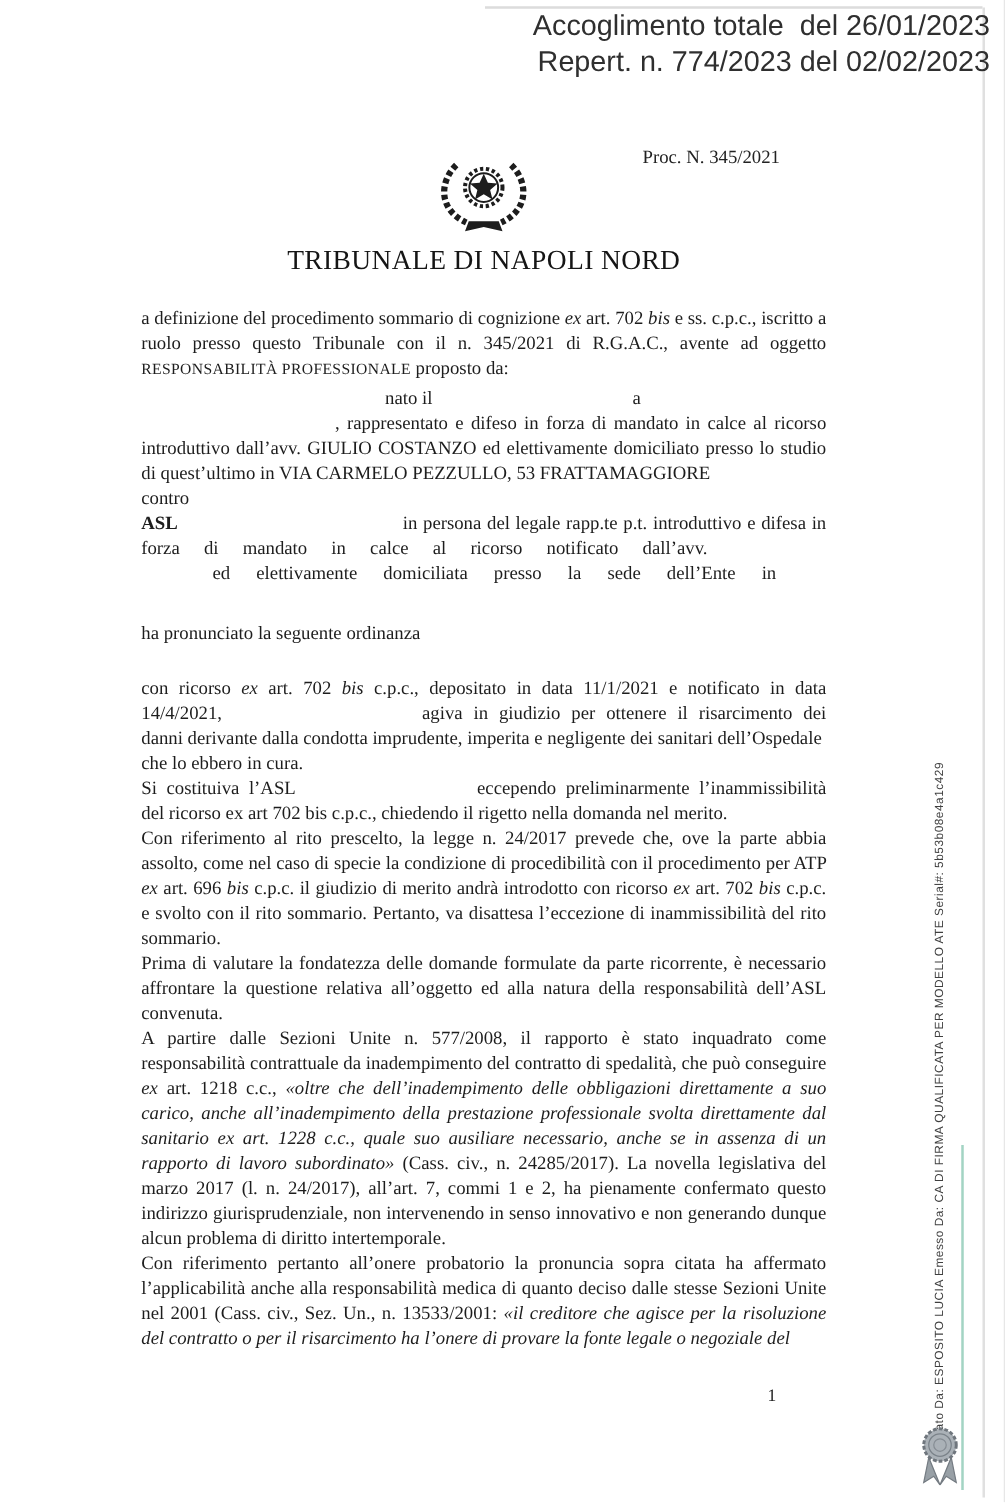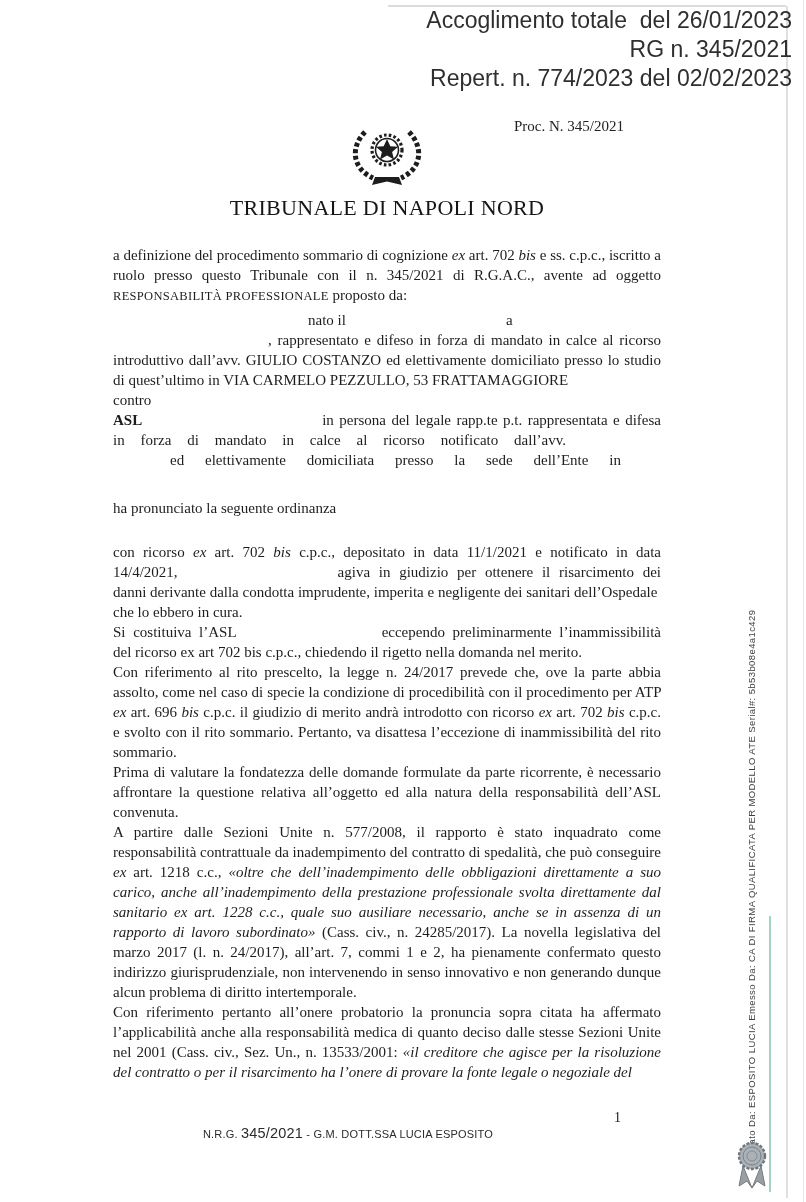--- a/index.html
+++ b/index.html
@@ -67,21 +67,20 @@
 
 <div class="page">
 
   <div class="edge-top"></div>
   <div class="edge-right-1"></div>
   <div class="edge-right-2"></div>
   <div class="sig-rule"></div>
 
   <div class="stamp">
     <div>Accoglimento totale&nbsp; del 26/01/2023</div>
-    <div>RG n. 345/2021</div>
     <div>Repert. n. 774/2023 del 02/02/2023</div>
   </div>
 
   <div class="proc">Proc. N. 345/2021</div>
 
   <div class="court">
     <svg class="emblem" width="88" height="66" viewBox="0 0 88 66">
       <g fill="none" stroke="#1d1d1d">
         <path d="M22 6 C8 20 8 42 30 52" stroke-width="5" stroke-dasharray="4 2.6"></path>
         <path d="M66 6 C80 20 80 42 58 52" stroke-width="5" stroke-dasharray="4 2.6"></path>
@@ -92,35 +91,34 @@
       <path d="M32 51 L56 51 L59 59 L44 55.5 L29 59 Z" fill="#1d1d1d"></path>
     </svg>
     <div class="court-name">TRIBUNALE DI NAPOLI NORD</div>
   </div>
 
   <div class="doc-body">
     <div class="para"><span>a definizione del procedimento sommario di cognizione </span><span class="run-i">ex</span><span> art. 702 </span><span class="run-i">bis</span><span> e ss. c.p.c., iscritto a ruolo presso questo Tribunale con il n. 345/2021 di R.G.A.C., avente ad oggetto </span><span class="run-sc">RESPONSABILITÀ PROFESSIONALE</span><span> proposto da:</span></div>
     <div class="para mt-sm"><span class="run-gap" style="display: inline-block; width: 195px;"></span><span>nato il</span><span class="run-gap" style="display: inline-block; width: 160px;"></span><span>a</span></div>
     <div class="para indent-first"><span>, rappresentato e difeso in forza di mandato in calce al ricorso introduttivo dall’avv. GIULIO COSTANZO ed elettivamente domiciliato presso lo studio di quest’ultimo in VIA CARMELO PEZZULLO, 53 FRATTAMAGGIORE</span></div>
     <div class="para center"><span>contro</span></div>
-    <div class="para stretch"><span class="run-b">ASL</span><span class="run-gap" style="display: inline-block; width: 180px;"></span><span>in persona del legale rapp.te p.t. rappresentata e difesa in forza di mandato in calce al ricorso notificato dall’avv.</span><span class="run-gap" style="display: inline-block; width: 95px;"></span></div>
+    <div class="para stretch"><span class="run-b">ASL</span><span class="run-gap" style="display: inline-block; width: 180px;"></span><span>in persona del legale rapp.te p.t. introduttivo e difesa in forza di mandato in calce al ricorso notificato dall’avv.</span><span class="run-gap" style="display: inline-block; width: 95px;"></span></div>
     <div class="para indent-left stretch"><span>ed elettivamente domiciliata presso la sede dell’Ente in</span><span class="run-gap" style="display: inline-block; width: 40px;"></span></div>
     <div class="para center pronounce"><span>ha pronunciato la seguente ordinanza</span></div>
     <div class="para"><span>con ricorso </span><span class="run-i">ex</span><span> art. 702 </span><span class="run-i">bis</span><span> c.p.c., depositato in data 11/1/2021 e notificato in data 14/4/2021,</span><span class="run-gap" style="display: inline-block; width: 160px;"></span><span>agiva in giudizio per ottenere il risarcimento dei danni derivante dalla condotta imprudente, imperita e negligente dei sanitari dell’Ospedale</span></div>
     <div class="para center"><span>che lo ebbero in cura.</span></div>
     <div class="para"><span>Si costituiva l’ASL</span><span class="run-gap" style="display: inline-block; width: 145px;"></span><span>eccependo preliminarmente l’inammissibilità del ricorso ex art 702 bis c.p.c., chiedendo il rigetto nella domanda nel merito.</span></div>
     <div class="para"><span>Con riferimento al rito prescelto, la legge n. 24/2017 prevede che, ove la parte abbia assolto, come nel caso di specie la condizione di procedibilità con il procedimento per ATP </span><span class="run-i">ex</span><span> art. 696 </span><span class="run-i">bis</span><span> c.p.c. il giudizio di merito andrà introdotto con ricorso </span><span class="run-i">ex</span><span> art. 702 </span><span class="run-i">bis</span><span> c.p.c. e svolto con il rito sommario. Pertanto, va disattesa l’eccezione di inammissibilità del rito sommario.</span></div>
     <div class="para"><span>Prima di valutare la fondatezza delle domande formulate da parte ricorrente, è necessario affrontare la questione relativa all’oggetto ed alla natura della responsabilità dell’ASL convenuta.</span></div>
     <div class="para"><span>A partire dalle Sezioni Unite n. 577/2008, il rapporto è stato inquadrato come responsabilità contrattuale da inadempimento del contratto di spedalità, che può conseguire </span><span class="run-i">ex</span><span> art. 1218 c.c., </span><span class="run-i">«oltre che dell’inadempimento delle obbligazioni direttamente a suo carico, anche all’inadempimento della prestazione professionale svolta direttamente dal sanitario ex art. 1228 c.c., quale suo ausiliare necessario, anche se in assenza di un rapporto di lavoro subordinato»</span><span> (Cass. civ., n. 24285/2017). La novella legislativa del marzo 2017 (l. n. 24/2017), all’art. 7, commi 1 e 2, ha pienamente confermato questo indirizzo giurisprudenziale, non intervenendo in senso innovativo e non generando dunque alcun problema di diritto intertemporale.</span></div>
     <div class="para"><span>Con riferimento pertanto all’onere probatorio la pronuncia sopra citata ha affermato l’applicabilità anche alla responsabilità medica di quanto deciso dalle stesse Sezioni Unite nel 2001 (Cass. civ., Sez. Un., n. 13533/2001: </span><span class="run-i">«il creditore che agisce per la risoluzione del contratto o per il risarcimento ha l’onere di provare la fonte legale o negoziale del</span></div>
   </div>
 
   <div class="pageno">1</div>
 
-  <div class="footer"><span class="run-small">N.R.G. </span><span class="run-big">345/2021</span><span class="run-small"> - </span><span class="run-small">G.M. DOTT.SSA LUCIA ESPOSITO</span></div>
 
   <div class="sig-side">Firmato Da: ESPOSITO LUCIA Emesso Da: CA DI FIRMA QUALIFICATA PER MODELLO ATE Serial#: 5b53b08e4a1c429</div>
 
   <svg class="seal" width="42" height="52" viewBox="0 0 42 52">
     <polygon points="12,28 8,48 16,43 21,50" fill="#98a0a6" stroke="#747b82" stroke-width="1"></polygon>
     <polygon points="30,28 34,48 26,43 21,50" fill="#98a0a6" stroke="#747b82" stroke-width="1"></polygon>
     <circle cx="21" cy="18" r="13" fill="#aab1b7" stroke="#6f767d" stroke-width="2.4" stroke-dasharray="3 1.6"></circle>
     <circle cx="21" cy="18" r="9" fill="none" stroke="#7b838a" stroke-width="1"></circle>
     <circle cx="21" cy="18" r="5" fill="none" stroke="#868d94" stroke-width="1"></circle>
   </svg>

